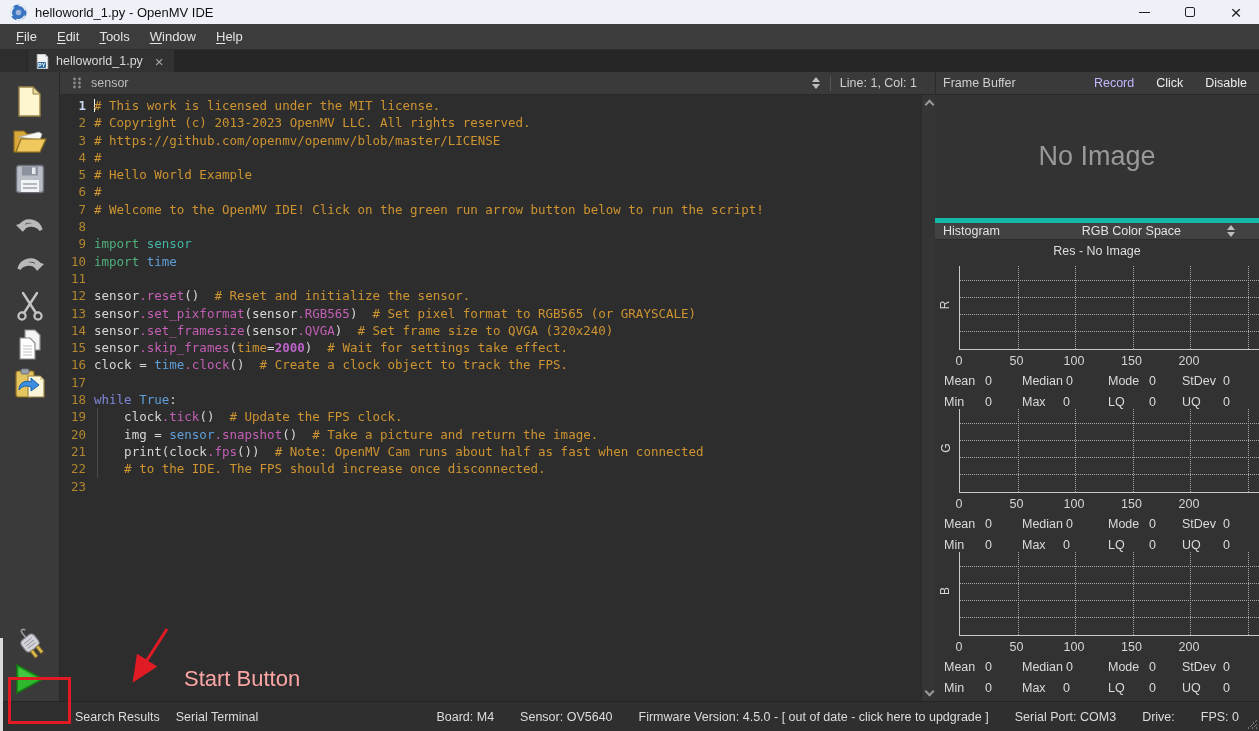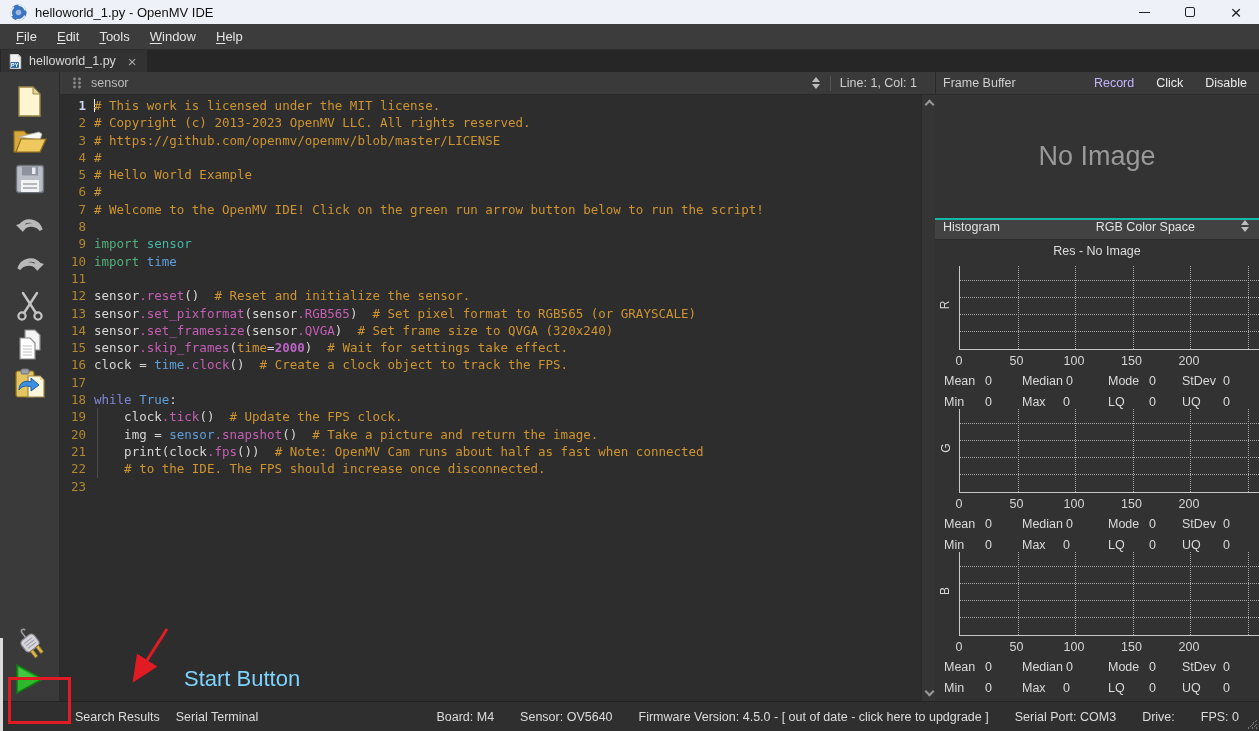--- a/index.html
+++ b/index.html
@@ -16,21 +16,21 @@
   .ic-min { display:block; width:11px; border-top:1.4px solid #222; }
   .ic-max { display:block; width:10px; height:10px; border:1.4px solid #222; border-radius:2px; }
   .ic-close { font-size:19px; color:#222; line-height:1; font-weight:300; }
 
   
   .menubar { height:26px; background:#3c3c3c; display:flex; align-items:center; padding-left:6px; border-bottom:1px solid #2d2d2d; }
   .menu-item { color:#e4e4e4; font-size:13px; padding:3px 10px; }
   .menu-item u { text-decoration:underline; text-underline-offset:2px; }
 
   
-  .tabbar { height:22px; background:#262626; display:flex; align-items:stretch; }
+  .tabbar { height:22px; background:#262626; display:flex; align-items:stretch;margin-left:27px; }
   .tab { background:#323232; display:flex; align-items:center; padding:0 10px 0 8px; margin-left:1px; }
   .tab .ticon { width:13px; height:15px; margin-right:7px; }
   .tab .tlabel { color:#d8d8d8; font-size:12.5px; }
   .tab .tclose { color:#a8a8a8; font-size:15px; margin-left:12px; line-height:1; }
 
   
   .main { flex:1; display:flex; min-height:0; }
   .sidebar { width:60px; background:#3a3a3a; border-right:1px solid #2a2a2a; display:flex; flex-direction:column; align-items:center; padding-top:12px; }
   .side-btn { width:40px; height:34px; margin-bottom:5px; display:flex; align-items:center; justify-content:center; }
   .side-btn.gap { margin-top:10px; }
@@ -80,21 +80,21 @@
 
   .vscroll { width:14px; background:#353535; border-left:1px solid #2a2a2a; position:relative; flex:0 0 14px; }
   .chev { position:absolute; left:3.5px; width:7px; height:7px; }
   .chev-up { top:6px; border-left:2px solid #999; border-top:2px solid #999; transform:rotate(45deg); }
   .chev-dn { bottom:6px; border-left:2px solid #999; border-top:2px solid #999; transform:rotate(225deg); }
 
   
   .rightpanel { width:324px; flex:0 0 324px; background:#323232; display:flex; flex-direction:column; }
   .fb-area { height:123px; background:#333333; display:flex; align-items:center; justify-content:center; }
   .no-image { color:#999999; font-size:27px; }
-  .hist-header { height:22px; background:#424242; border-top:2px solid #14b8a6; border-bottom:1px solid #2c2c2c; display:flex; padding:0 2px 0 8px; }
+  .hist-header { height:22px; background:#424242; border-top:5px solid #14b8a6; border-bottom:1px solid #2c2c2c; display:flex; align-items:center; padding:0 16px 0 8px; }
   .hist-title { color:#e2e2e2; font-size:12.5px; }
   .hist-cs { color:#e2e2e2; font-size:12.5px; margin-left:auto; margin-right:38px; }
   .hist-res { height:22px; display:flex; align-items:center; justify-content:center; color:#dedede; font-size:12.5px; }
   .hist-section { height:143px; position:relative; }
   .hist-plot { position:absolute; left:24px; right:0; top:4px; height:84px; border-left:1px solid #c8c8c8; border-bottom:1px solid #c8c8c8; }
   .ch-label { position:absolute; left:6px; top:36px; color:#d8d8d8; font-size:12px; transform:rotate(-90deg); transform-origin:center; }
   .hgl { position:absolute; left:0; right:0; border-top:1px dotted #a9a9a9; }
   .vgl { position:absolute; top:0; bottom:0; border-left:1px dotted #a9a9a9; }
   .tickrow { position:absolute; left:24px; right:0; top:92px; height:16px; }
   .tick { position:absolute; transform:translateX(-50%); color:#d4d4d4; font-size:12.5px; }
@@ -106,21 +106,21 @@
 
   
   .statusbar { height:30px; background:#2f2f2f; border-top:1px solid #242424; display:flex; align-items:center; font-size:12.5px; color:#dcdcdc; padding-left:75px; }
   .status-left { display:flex; gap:16px; }
   .status-right { margin-left:auto; display:flex; gap:26px; align-items:center; padding-right:20px; }
   .grip { position:absolute; right:2px; bottom:2px; width:10px; height:10px;
           background:linear-gradient(135deg, transparent 50%, #777 50%, #777 55%, transparent 55%, transparent 70%, #777 70%, #777 75%, transparent 75%, transparent 90%, #777 90%); }
 
   
   .annot-rect { position:absolute; left:8px; top:677px; width:63px; height:47px; border:3px solid #e01b24; }
-  .annot-label { position:absolute; left:184px; top:666px; color:#7dd3fc; font-size:22px; }
+  .annot-label { position:absolute; left:184px; top:666px; color:#fca5a5; font-size:22px; }
   .annot-arrow { position:absolute; left:0; top:0; pointer-events:none; }
 </style>
 </head>
 <body>
 
 <div class="app">
 
   <div class="titlebar">
     <svg class="logo" viewBox="0 0 16 16">
       <circle cx="8" cy="8" r="7.6" fill="#3a75c4"></circle>

